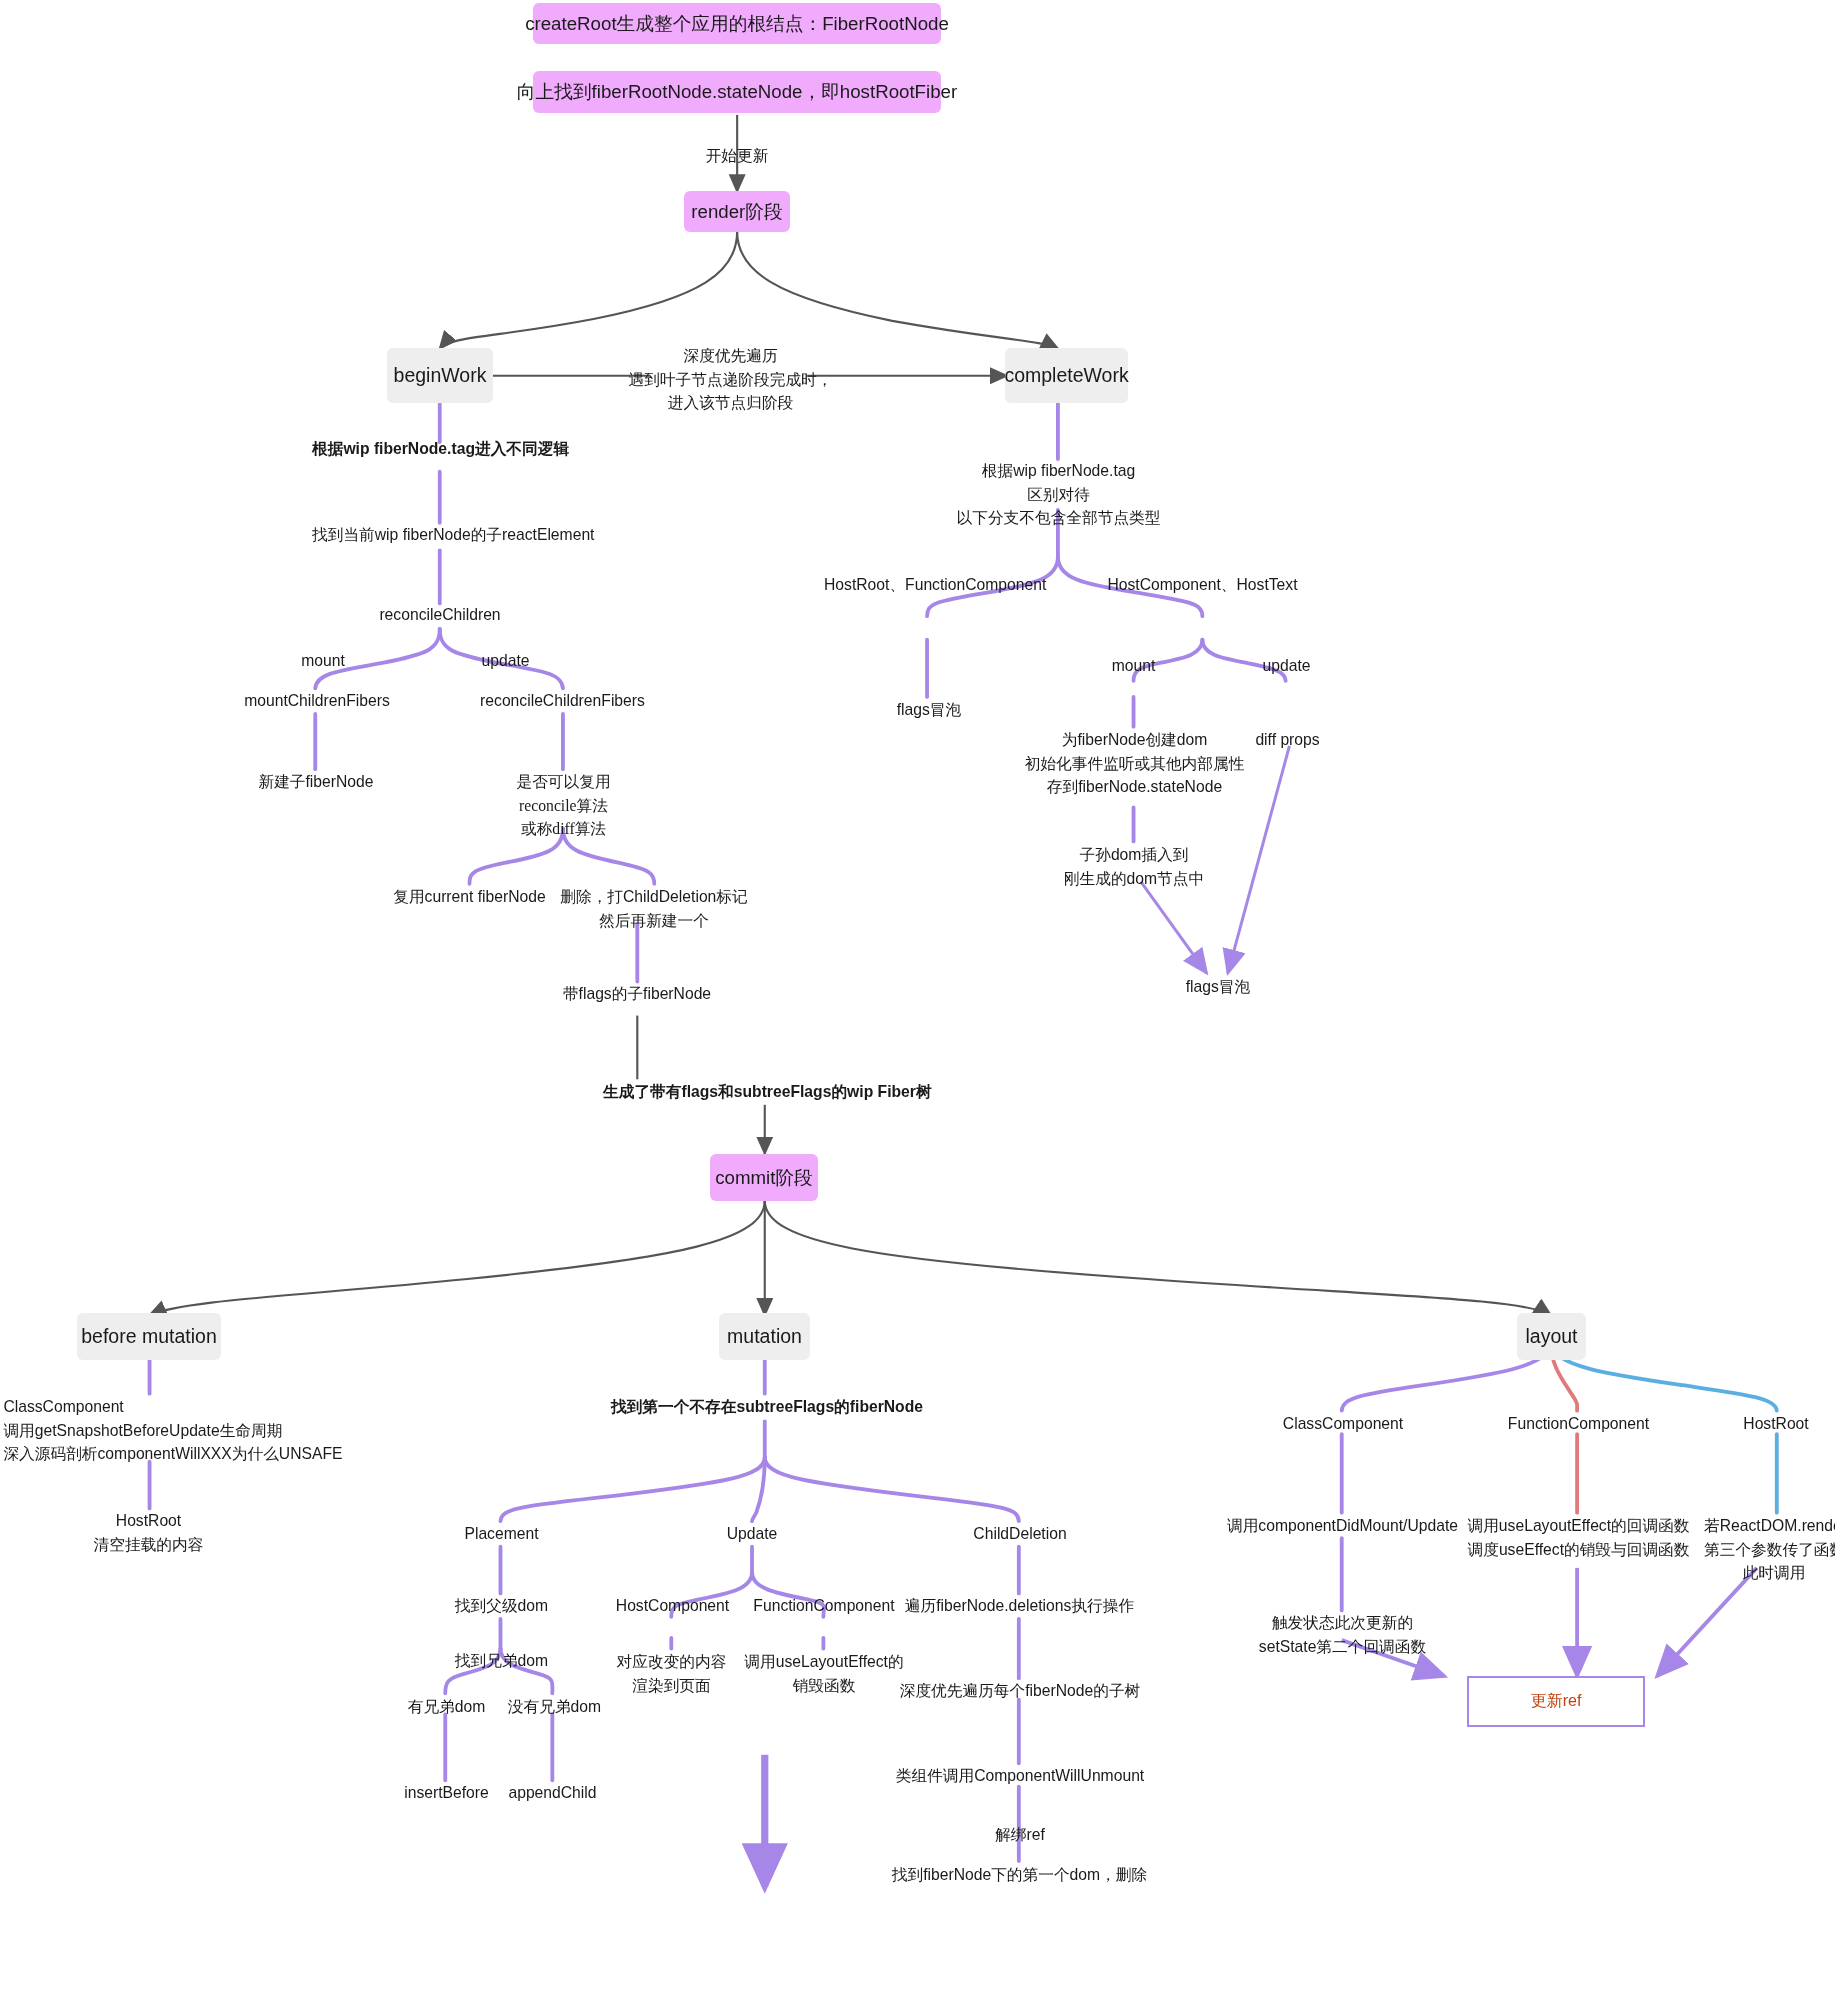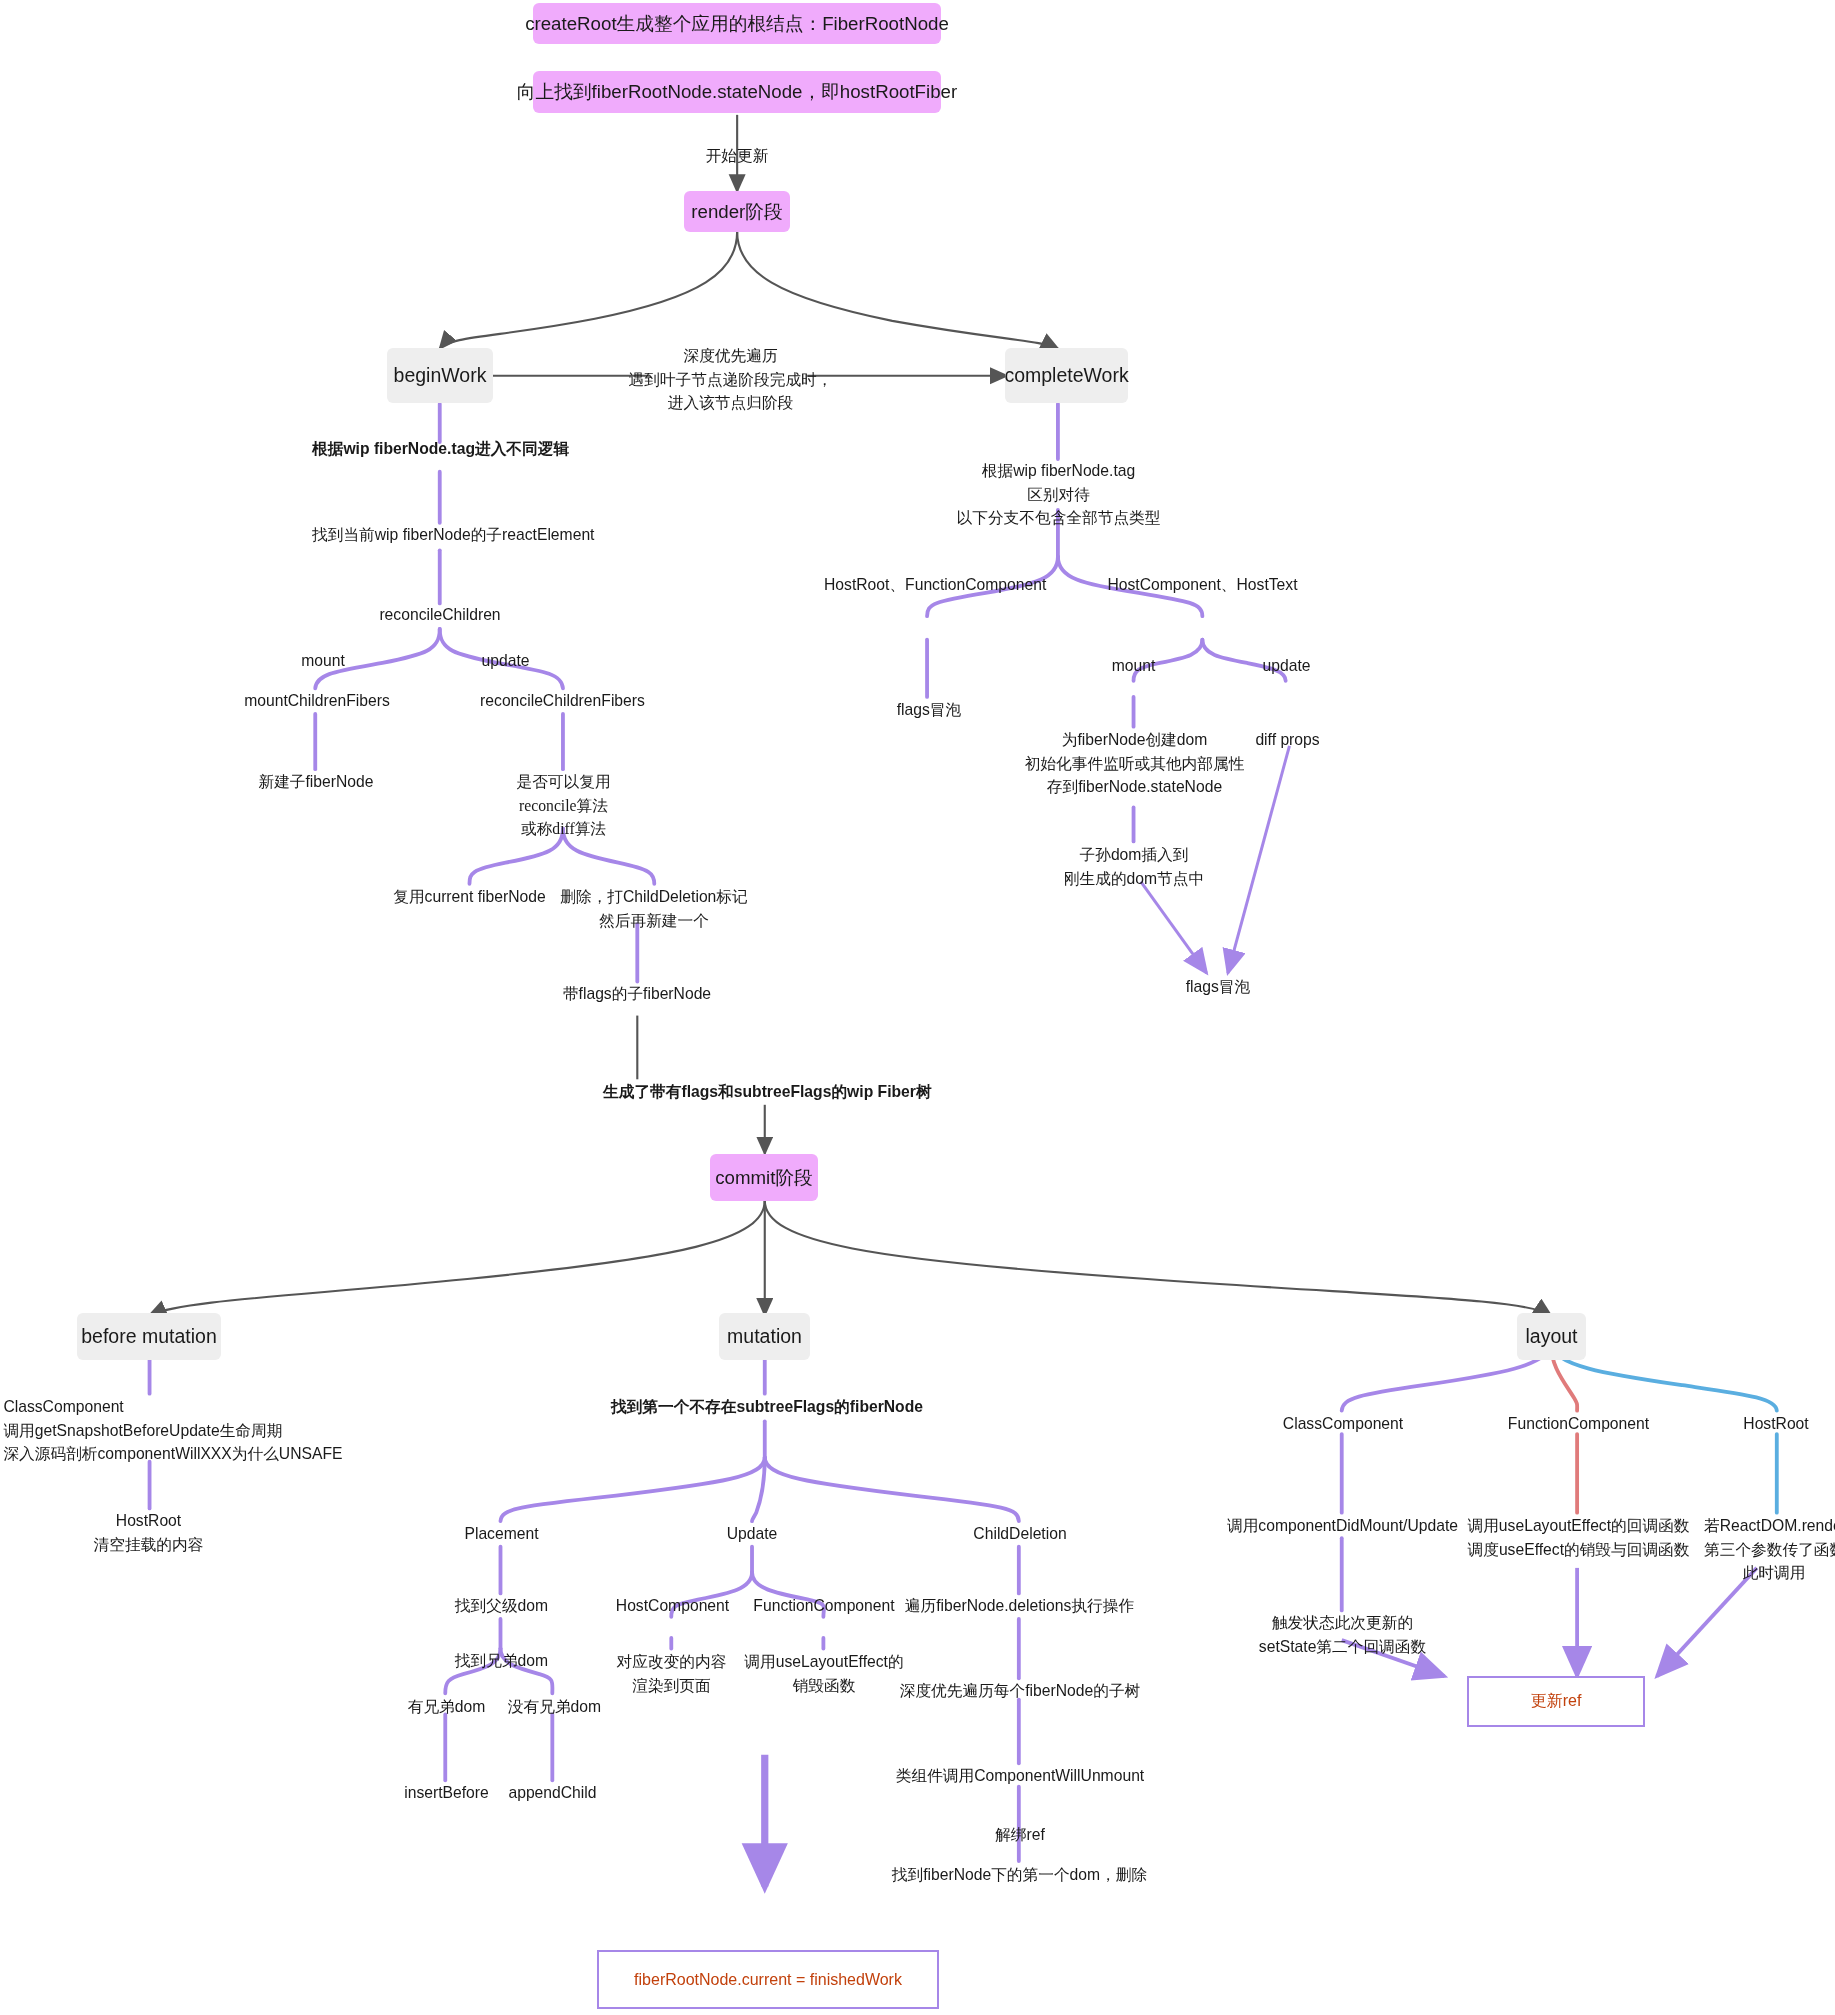--- a/index.html
+++ b/index.html
@@ -293,16 +293,15 @@
 
   <div class="lbl" style="left:1453px;top:1514px;width:251px;">调用useLayoutEffect的回调函数
 调度useEffect的销毁与回调函数</div>
 
   <div class="lbl" style="left:1704px;top:1514px;width:140px;">若ReactDOM.render
 第三个参数传了函数，
 此时调用</div>
 
   <div class="node n-outline" style="left:1467px;top:1676px;width:178px;height:51px;">更新ref</div>
 
-  <div class="node n-outline" style="left:597px;top:1950px;width:342px;height:59px;">fiberRootNode.current = finishedWork</div>
 
 </div>
 
 
 </body></html>

